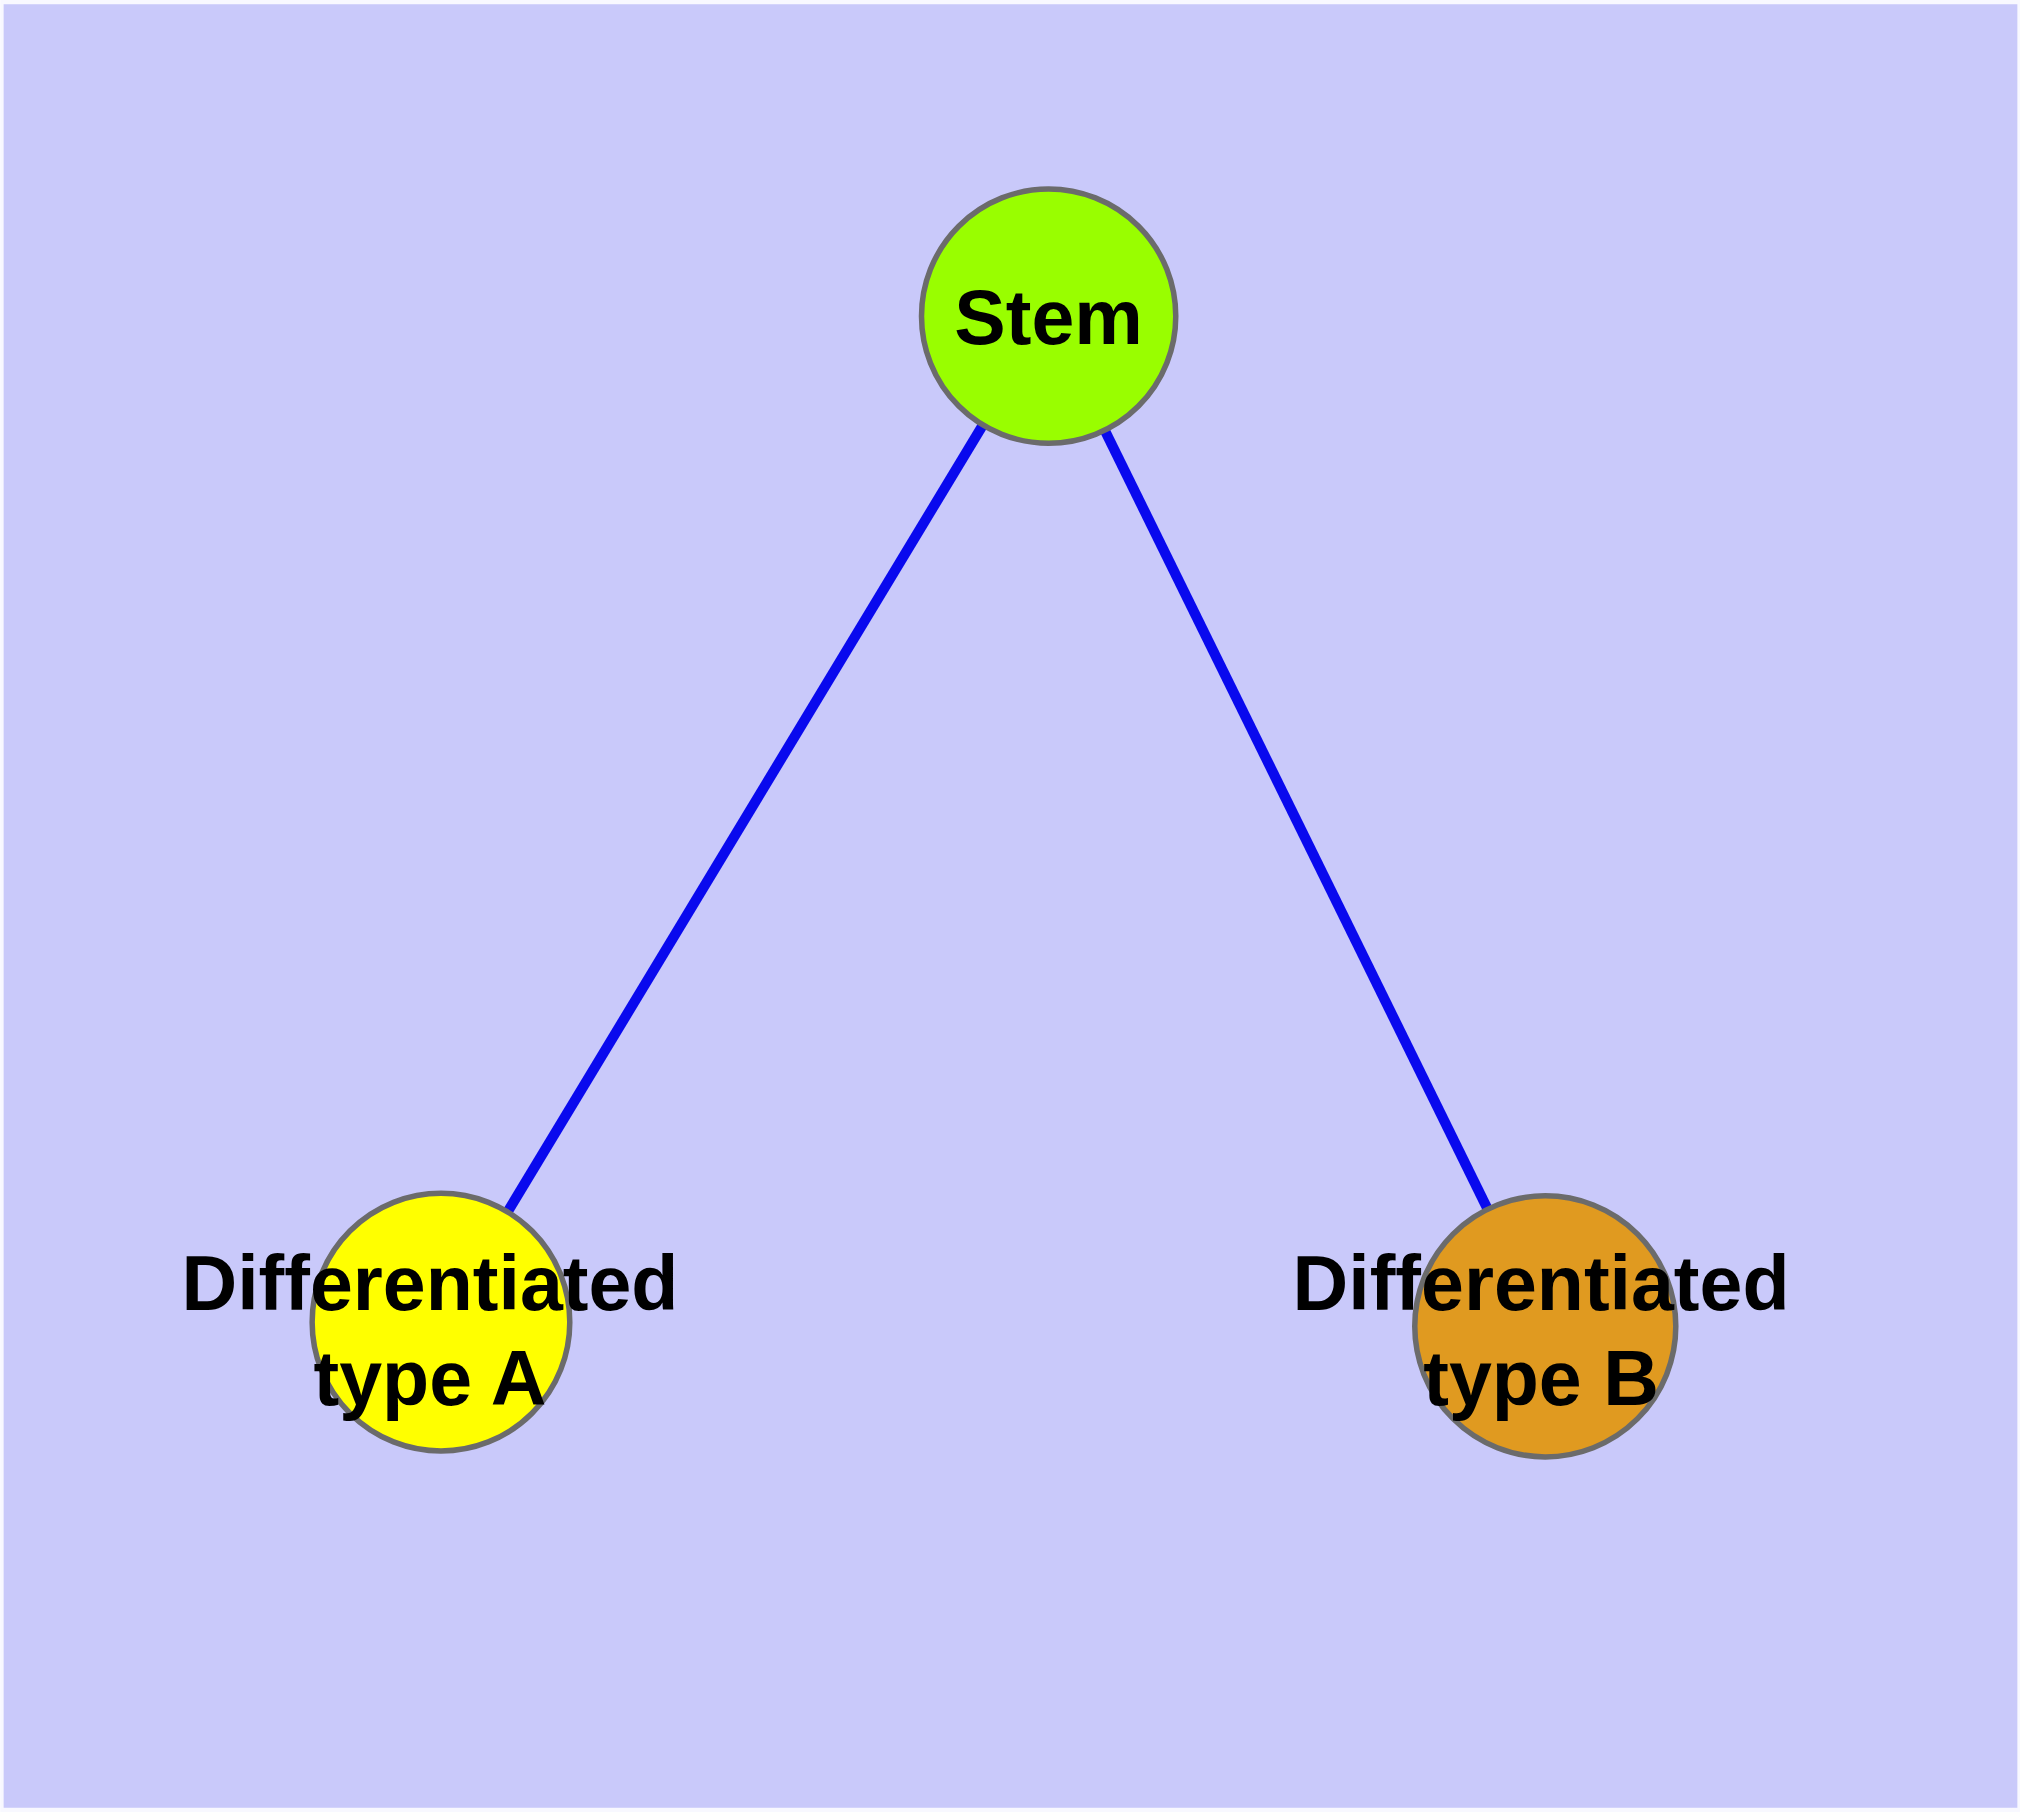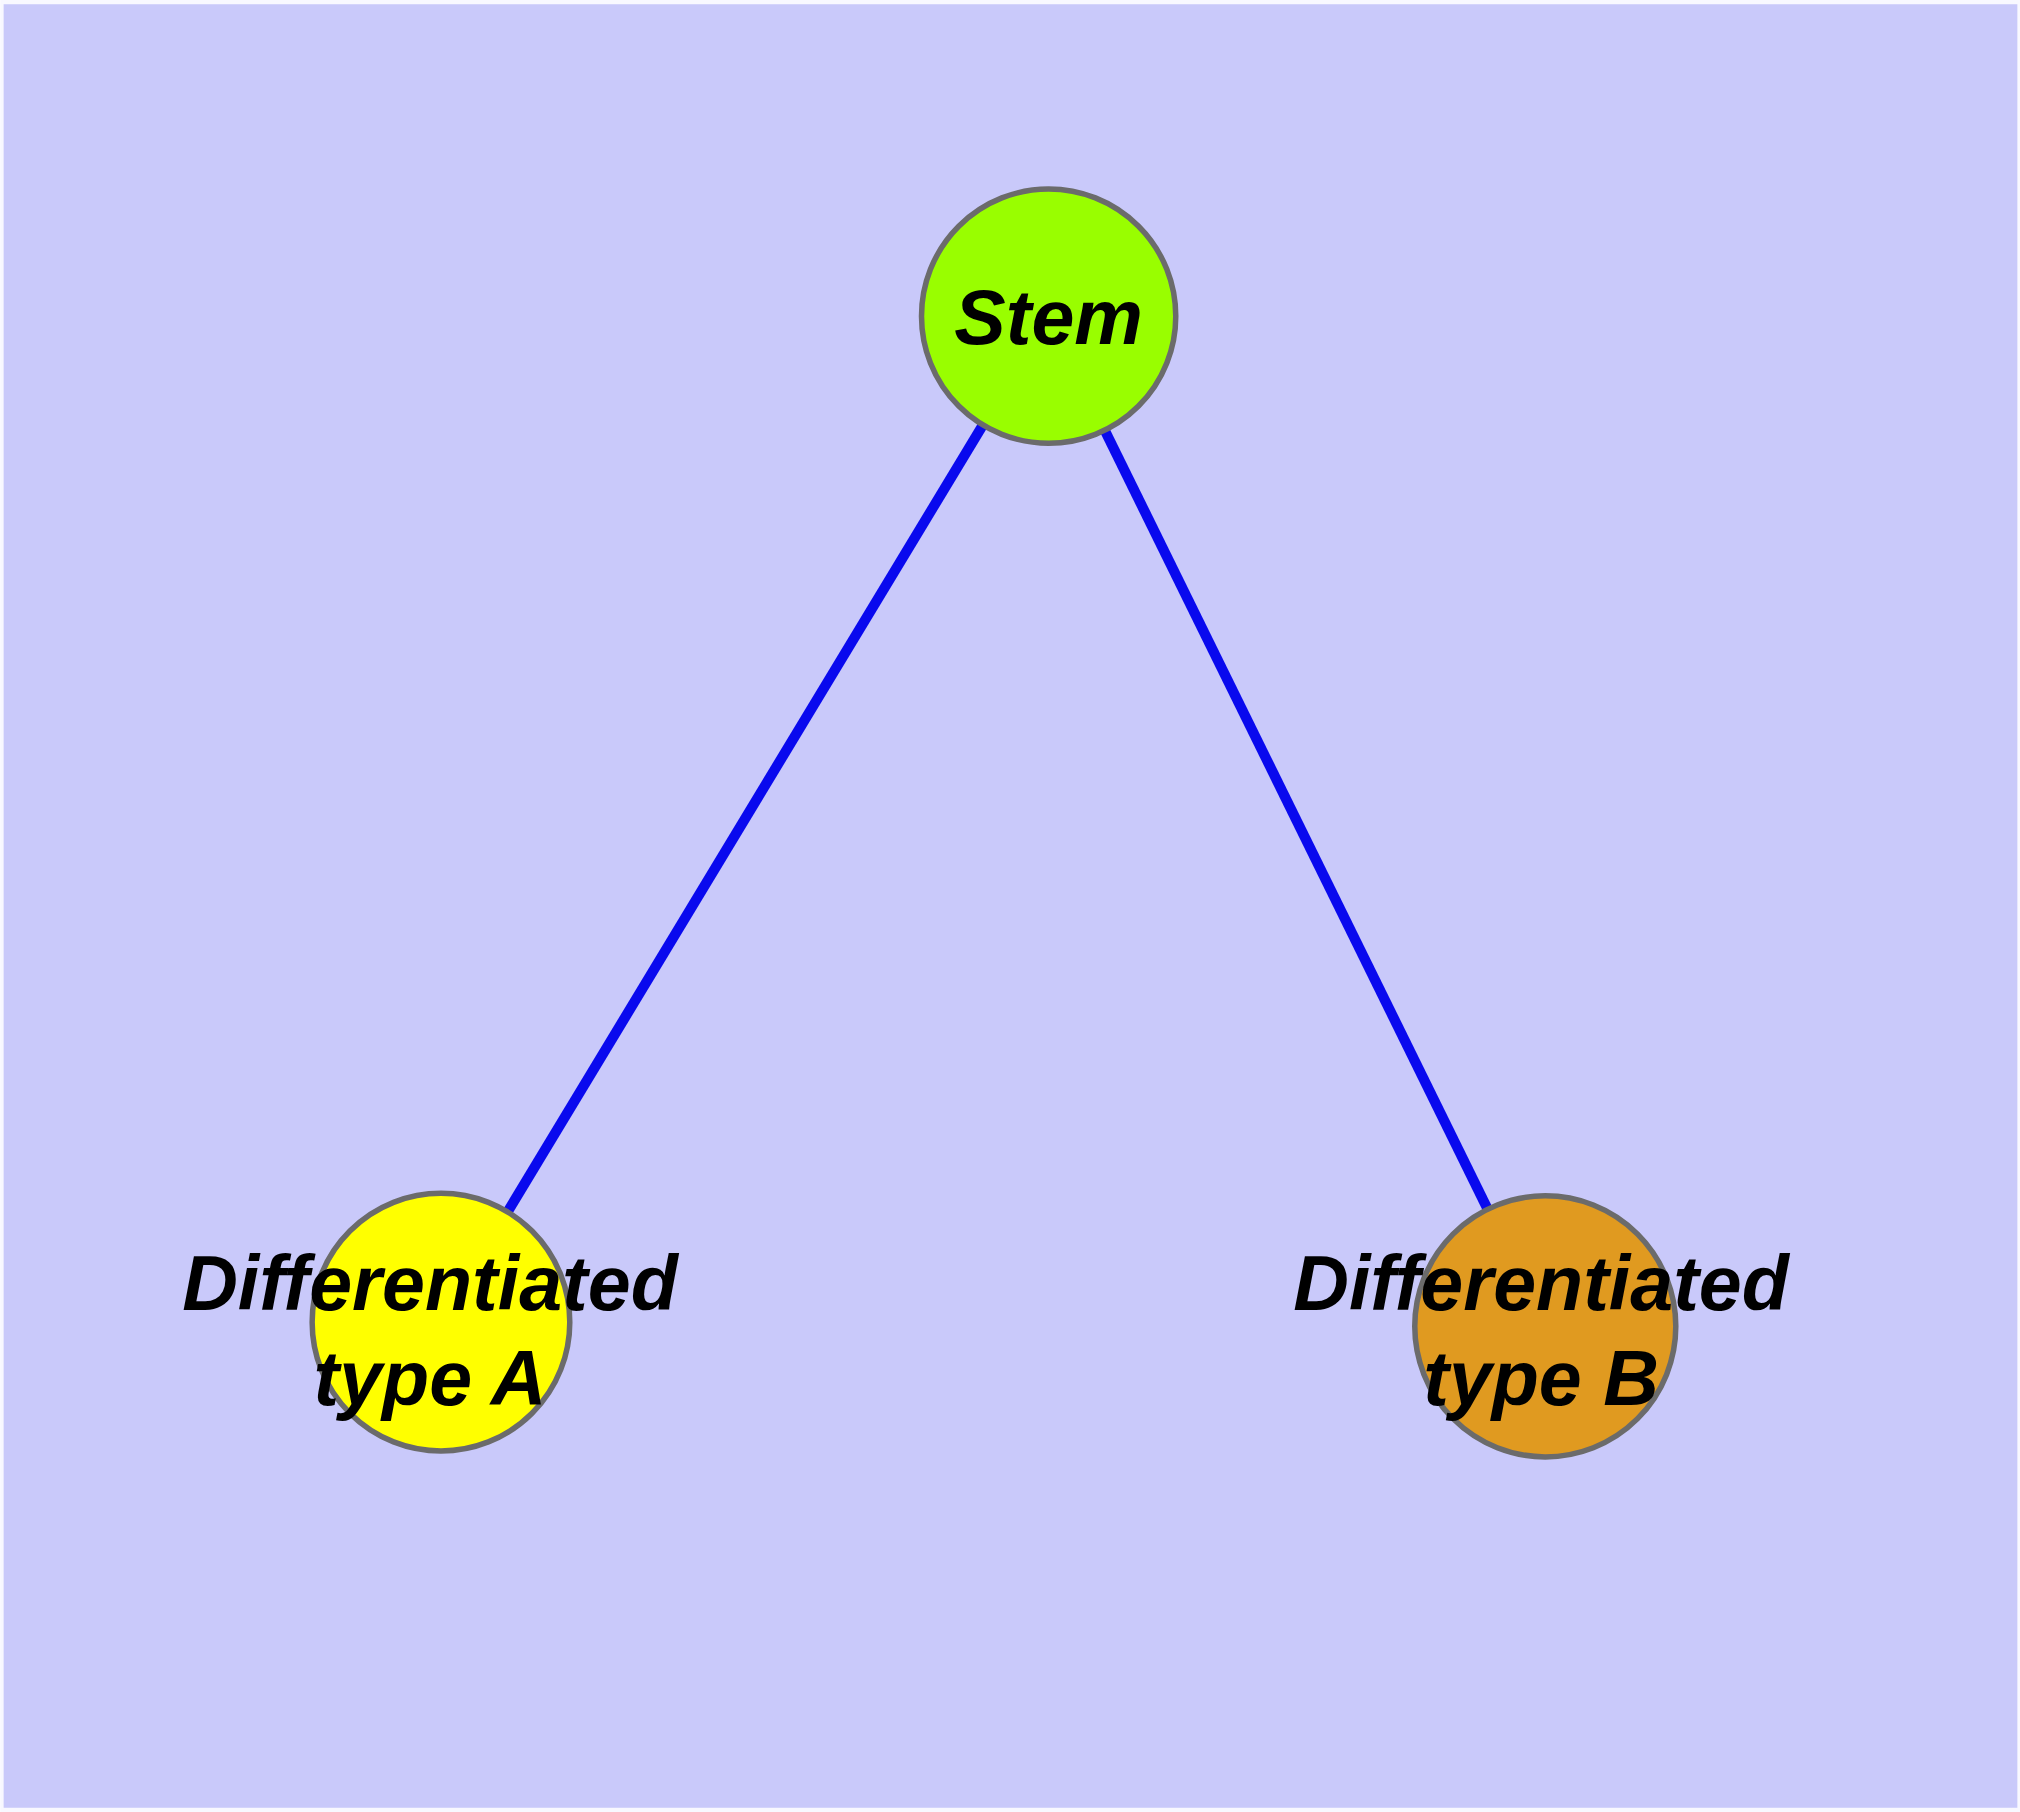--- a/index.html
+++ b/index.html
@@ -5,21 +5,20 @@
   html, body {
     margin: 0;
     padding: 0;
     background: #ffffff;
   }
   .stage {
     position: relative;
     width: 1603px;
     height: 1812px;
     font-family: "Liberation Sans", sans-serif;
-    font-style: italic;
   }
   svg.graph {
     display: block;
     width: 2021px;
     height: 1812px;
   }
   .edge {
     fill: none;
     stroke-linecap: butt;
   }

